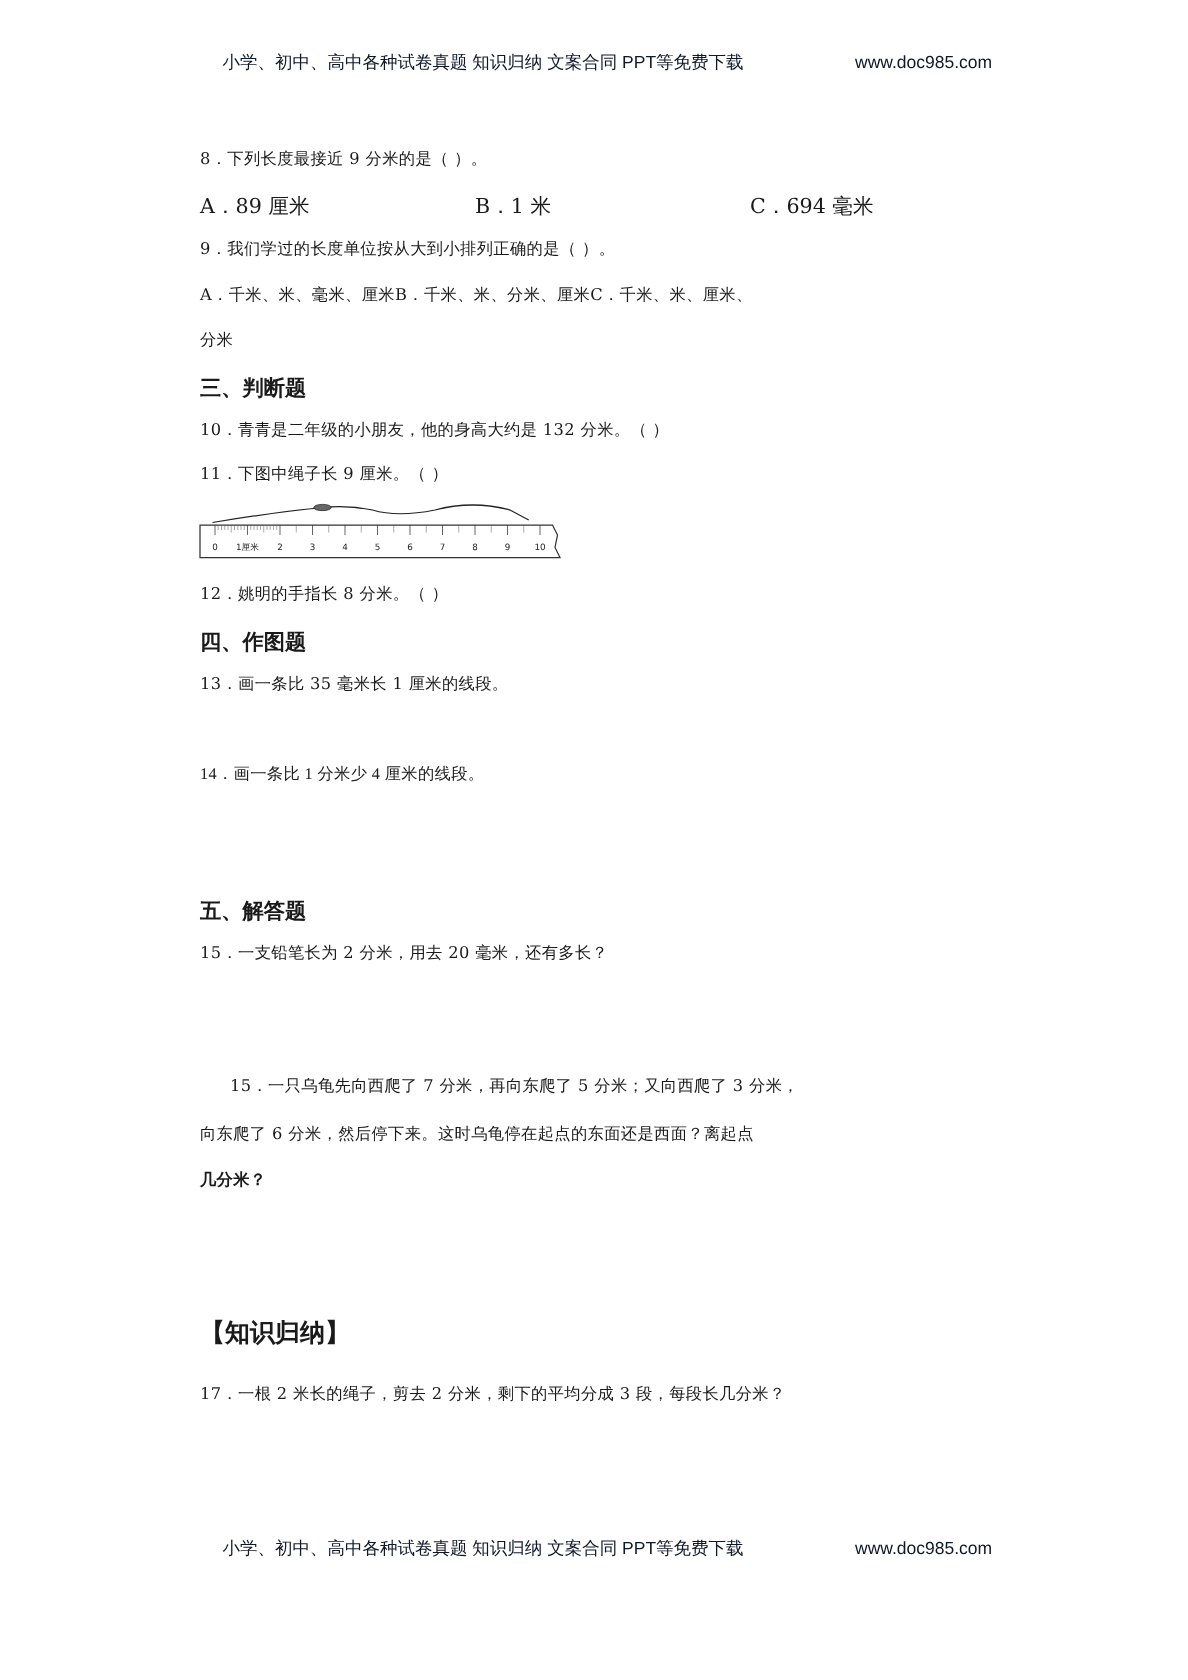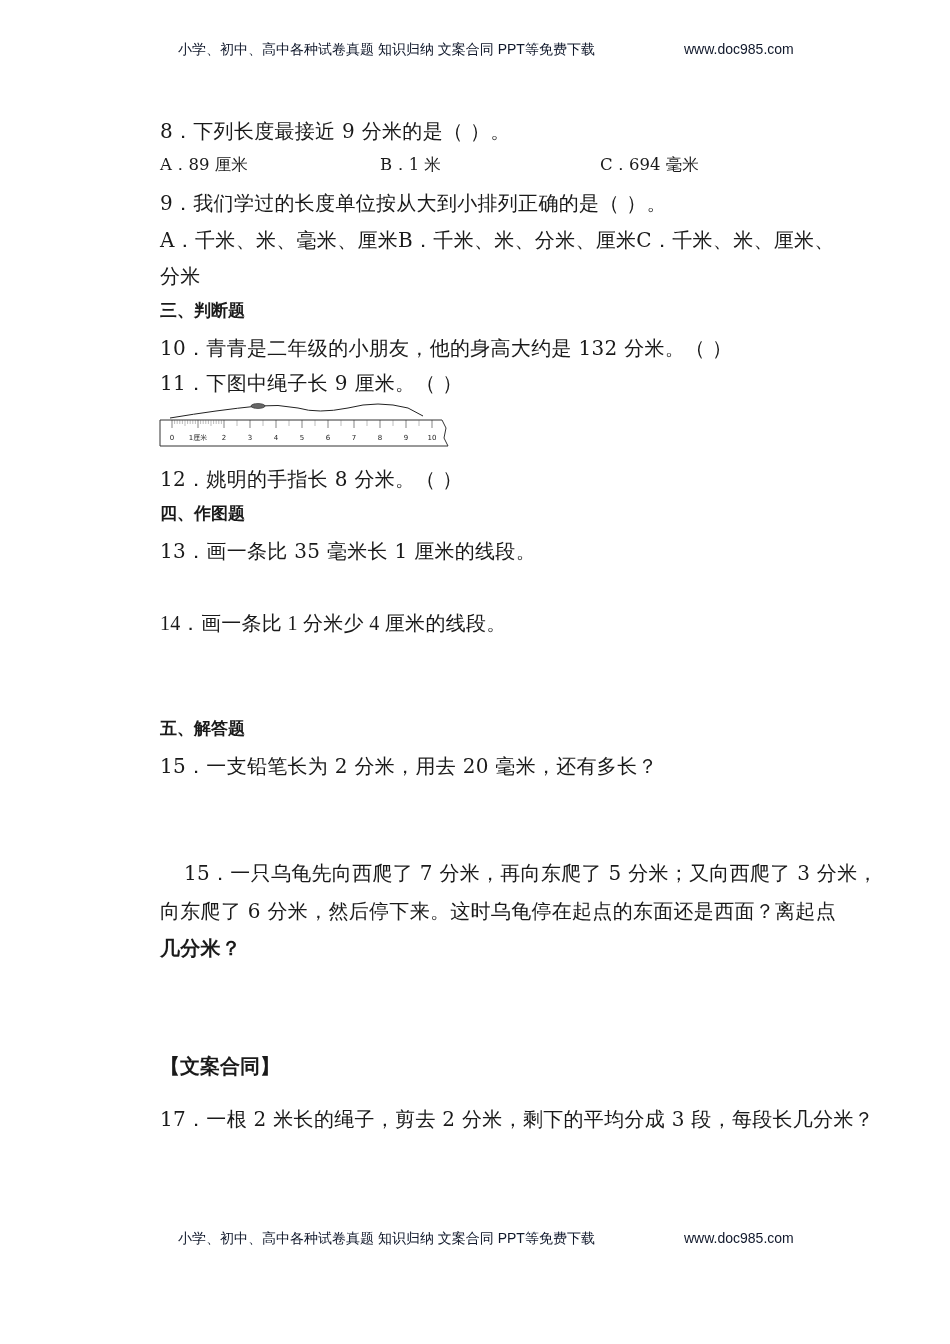--- a/index.html
+++ b/index.html
@@ -1,21 +1,21 @@
 <!DOCTYPE html>
 <html><head>
   <meta charset="utf-8">
   <style>
     html, body { margin: 0; padding: 0; background: #ffffff; }
     body { width: 950px; height: 1344px; position: relative; overflow: hidden;
       font-family: "DejaVu Serif", "Liberation Serif", serif; color: #1a1a1a; }
     .hdr { position: absolute; left: 178px; width: 630px; font-size: 14px; color: #0f172a;
       font-family: Liberation Sans, sans-serif; white-space: nowrap; }
     .hdr .url { position: absolute; left: 506px; }
-    .line { position: absolute; left: 160px; font-size: 20px; white-space: nowrap; letter-spacing: 0.3px; text-align: right; }
+    .line { position: absolute; left: 160px; font-size: 13px; white-space: nowrap; letter-spacing: 0.3px; text-align: right; }
     .sec { position: absolute; left: 160px; font-size: 17px; font-weight: bold; white-space: nowrap;
       font-family: "DejaVu Sans", "Liberation Sans", sans-serif; }
     .big { font-size: 20px; }
     .opt { position: absolute; font-size: 16.5px; white-space: nowrap; }
     .ruler { position: absolute; left: 158px; top: 398px; width: 292px; height: 50px; }
   </style>
 </head>
 <body>
 
 <div class="hdr" style="top:41px;">
@@ -103,19 +103,19 @@
 <div class="line" style="top:538px;">13．画一条比 35 毫米长 1 厘米的线段。</div>
 <div class="line" style="top:610px;font-family:Liberation Serif, serif;">14．画一条比 1 分米少 4 厘米的线段。</div>
 
 <div class="sec" style="top:717px;">五、解答题</div>
 <div class="line" style="top:753px;">15．一支铅笔长为 2 分米，用去 20 毫米，还有多长？</div>
 
 <div class="line" style="top:860px;margin-left:24px;">15．一只乌龟先向西爬了 7 分米，再向东爬了 5 分米；又向西爬了 3 分米，</div>
 <div class="line" style="top:898px;">向东爬了 6 分米，然后停下来。这时乌龟停在起点的东面还是西面？离起点</div>
 <div class="line" style="top:935px;font-weight:bold;">几分米？</div>
 
-<div class="sec big" style="top:1053px;">【文案合同】</div>
+<div class="sec big" style="top:1053px;">【知识归纳】</div>
 <div class="line" style="top:1106px;">17．一根 2 米长的绳子，剪去 2 分米，剩下的平均分成 3 段，每段长几分米？</div>
 
 <div class="hdr" style="top:1230px;">
   <span>小学、初中、高中各种试卷真题  知识归纳  文案合同  PPT等免费下载</span>
   <span class="url">www.doc985.com</span>
 </div>
 
 </body></html>

